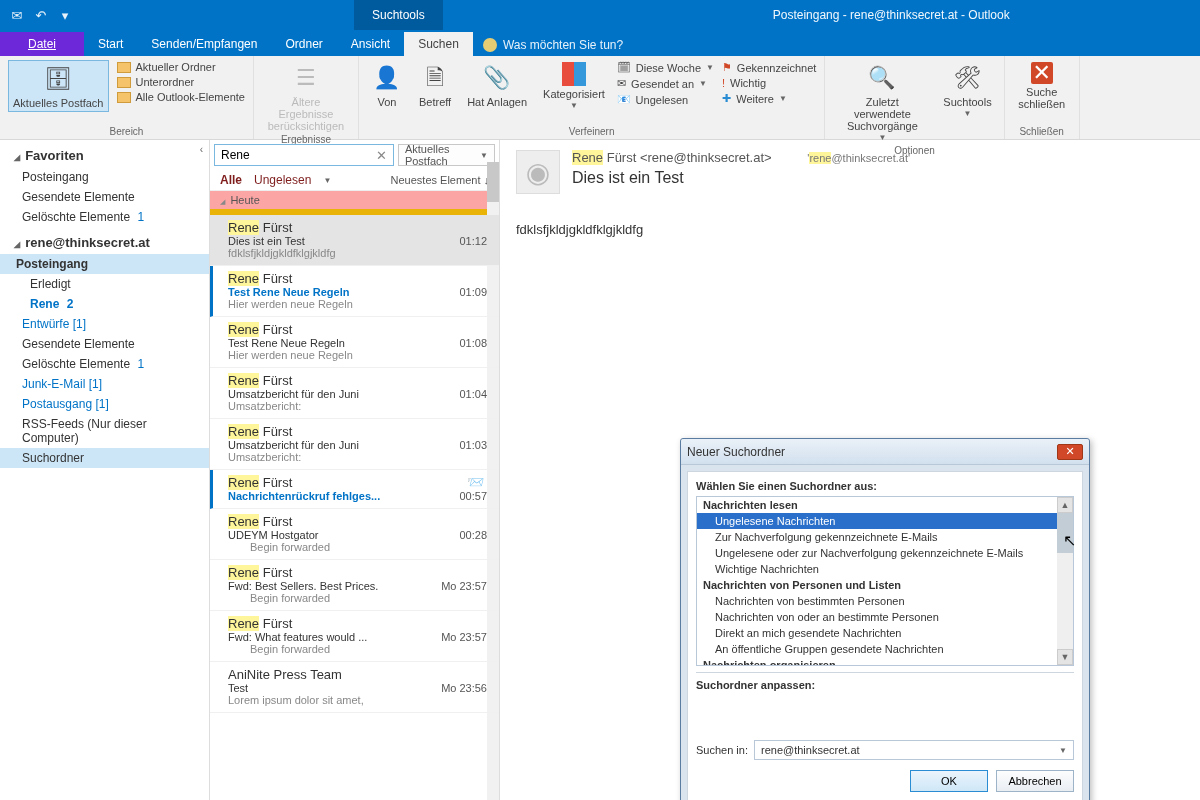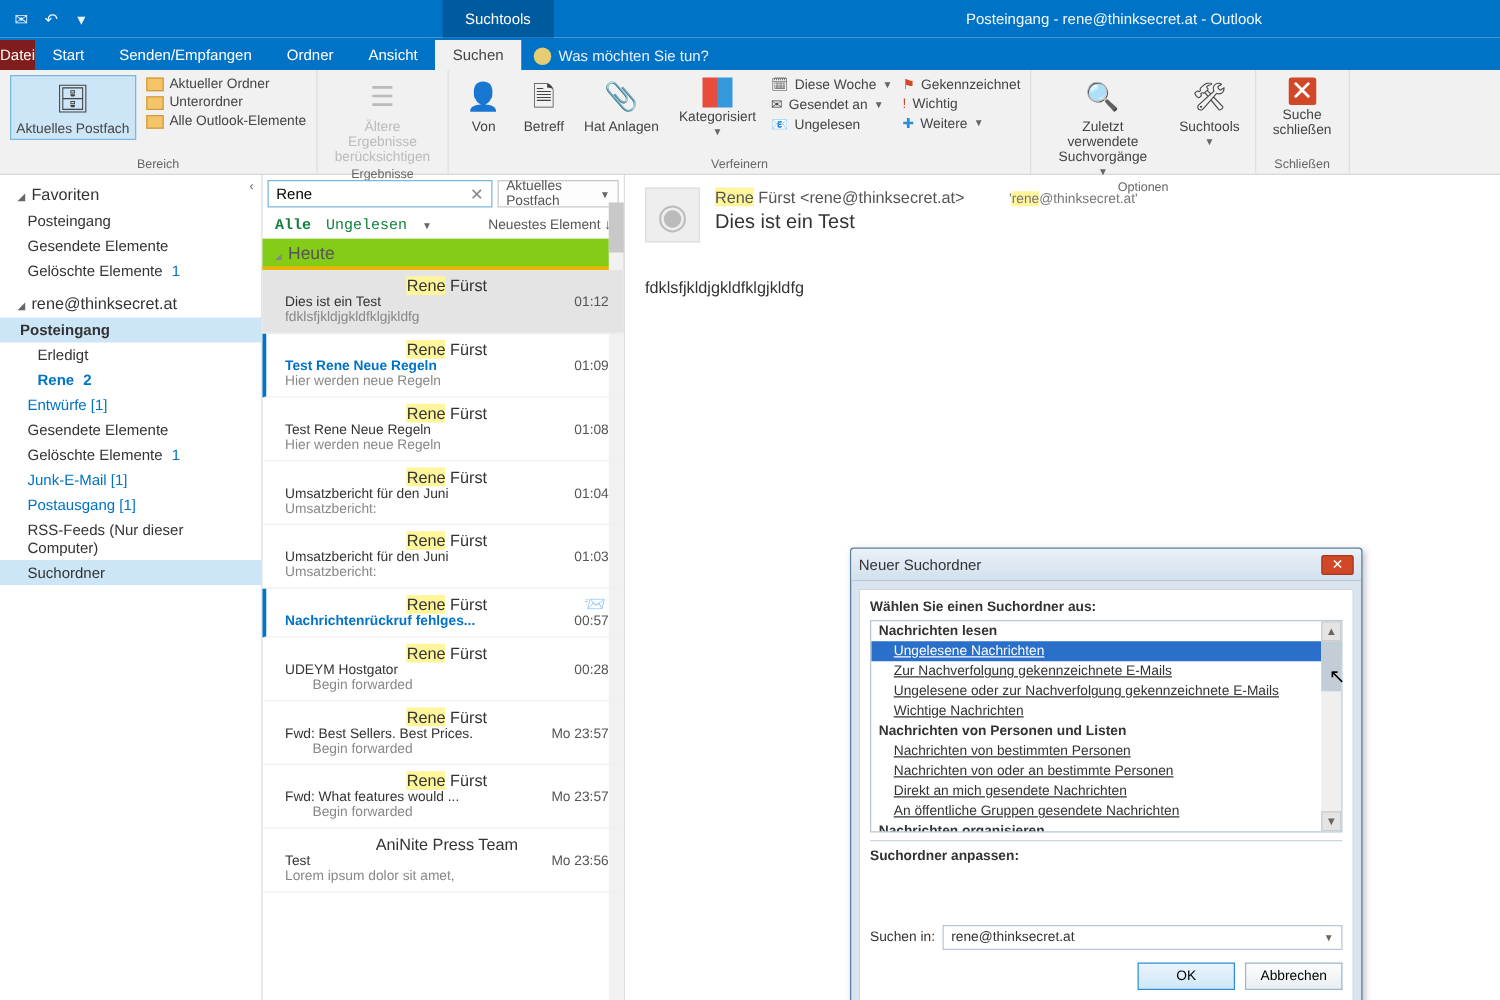--- a/index.html
+++ b/index.html
@@ -8,21 +8,21 @@
   
   .titlebar { height: 30px; background: #0173C7; color: #fff; display: flex; align-items: center; }
   .titlebar .qat { display: flex; gap: 6px; align-items: center; padding-left: 8px; }
   .titlebar .qat span { width: 18px; height: 18px; display:inline-flex; align-items:center; justify-content:center; font-size:13px; opacity:.9;}
   .titlebar .suchtools { background: #005A9E; padding: 0 18px; height: 30px; display:flex; align-items:center; margin-left: 280px; font-size:12px; }
   .titlebar .title { margin-left: 330px; font-size:12px; opacity:.95;}
 
   
   .tabs { height: 26px; background: #0173C7; color: #fff; display: flex; align-items: flex-end; padding-left: 0;}
   .tabs .tab { padding: 5px 14px; font-size: 12px; cursor: pointer; }
-  .tabs .tab.file { background: #7f1d1d; padding: 5px 0; }
+  .tabs .tab.file { background: #6d28d9; padding: 5px 28px; text-decoration: underline; }
   .tabs .tab.active { background: #F1F1F1; color: #444; }
   .tabs .tell { display:flex; align-items:center; gap:6px; padding:4px 10px; opacity:.9;}
   .bulb{ width:14px;height:14px;border-radius:50%;background:#ffd76b;display:inline-block;}
 
   
   .ribbon { height: 84px; background: #F1F1F1; border-bottom: 1px solid #d8d8d8; display:flex; }
   .group { border-right: 1px solid #e0e0e0; padding: 4px 8px 2px 8px; display:flex; flex-direction:column; justify-content:space-between; }
   .group .body { display:flex; gap:8px; align-items:flex-start; }
   .group .caption { text-align:center; font-size:10px; color:#666; padding-top:0;}
   .big { display:flex; flex-direction:column; align-items:center; gap:2px; font-size:11px; color:#444; text-align:center; line-height:1.1; padding:2px 4px;}
@@ -31,46 +31,46 @@
   .rowitem{ display:flex; align-items:center; gap:5px; font-size:11px; color:#444; padding:1px 0;}
   .folder{ width:14px;height:11px;background:#f5c36a;border:1px solid #d09b3b;display:inline-block;}
   .stack{ display:flex;flex-direction:column; gap:1px;}
 
   
   .main { display:flex; height: calc(800px - 30px - 26px - 84px); }
 
   
   .nav { width: 210px; border-right: 1px solid #ddd; background:#fff; position:relative; font-size:12px;}
   .nav .collapse{ position:absolute; top:4px; right:6px; color:#666; font-size:10px;}
-  .nav h4 { font-size:13px; font-weight:400; padding:8px 10px 4px 14px; color:#333; }
+  .nav h4 { font-size:13px; font-weight:700; padding:8px 10px 4px 14px; color:#333; }
   .nav h4::before{ content:"◢"; font-size:8px; margin-right:5px; color:#666;}
   .nav .item { padding:3px 10px 3px 22px; cursor:pointer;}
   .nav .item.sel{ background:#cde6f7;}
   .nav .item .cnt{ color:#0173C7; margin-left:4px;}
   .nav .item.bold{ font-weight:600;}
 
   
   .list { width: 290px; border-right: 1px solid #ddd; display:flex; flex-direction:column; position:relative;}
   .list .scroll-track{position:absolute;right:0;top:22px;bottom:0;width:12px;background:#f1f1f1;}
   .list .scroll-thumb{position:absolute;top:0;width:12px;height:40px;background:#c8c8c8;}
   .searchrow{ display:flex; gap:4px; padding:4px; }
   .searchbox{ flex:1; display:flex; align-items:center; border:1px solid #7ab8e0; background:#fff; height:22px; padding:0 6px;}
   .searchbox input{ border:none; outline:none; flex:1; font-size:12px;}
   .searchbox .clear{ color:#888; cursor:pointer; font-size:13px;}
   .scope{ border:1px solid #c8c8c8; background:#fdfdfd; font-size:11px; padding:0 6px; display:flex; align-items:center; gap:4px; height:22px; color:#555;}
   .filterrow{ display:flex; align-items:center; gap:12px; padding:3px 10px; border-bottom:1px solid #eee; font-size:12px;}
-  .filterrow .f{ color:#15803d;font-family:Liberation Mono, monospace;}
+  .filterrow .f{ color:#7f1d1d;}
   .filterrow .f.active{ font-weight:600;}
   .filterrow .sort{ margin-left:auto; color:#555; font-size:11px;}
-  .grouphdr{ background:#84cc16; padding:3px 10px; font-size:14px; color:#555; border-bottom:3px solid #eab308;}
+  .grouphdr{ background:#fca5a5; padding:3px 10px; font-size:11px; color:#555; border-bottom:6px solid #eab308;}
   .grouphdr::before{content:"◢"; font-size:7px; margin-right:5px; color:#888;}
   .msg{ padding:5px 12px 6px 18px; border-bottom:1px solid #f0f0f0; position:relative; cursor:pointer;}
   .msg.sel{ background:#e4e4e4;}
   .msg.unread{ border-left:3px solid #0173C7; padding-left:15px;}
-  .msg .from{ font-size:13px; color:#333;text-align:center;}
+  .msg .from{ font-size:13px; color:#333;}
   .msg .from .hl{ background:#fff59b;}
   .msg .subj{ font-size:11px; color:#333; display:flex; justify-content:space-between; gap:8px;}
   .msg.unread .subj{ color:#0173C7; font-weight:600;}
   .msg .subj .time{ color:#555; font-weight:400;}
   .msg .prev{ font-size:11px; color:#888;}
   .msg .prev.indent{ padding-left:22px;}
   .msg .badge{ position:absolute; right:14px; top:4px; font-size:14px;}
 
   
   .reading{ flex:1; padding:10px 16px; position:relative;}
@@ -91,21 +91,21 @@
   .dialog-back{ position:absolute; left:680px; top:438px; width:410px; height:370px; background:#d9e4ee; border:1px solid #5a7ca0; box-shadow:2px 2px 6px rgba(0,0,0,.25); border-radius:3px;}
   .dialog-back .titlebar2{ background: linear-gradient(#eaf1f8,#d2e0ee); height:26px; display:flex; align-items:center; padding:0 6px; font-size:12px; color:#333; border-bottom:1px solid #b8c8d8; border-radius:3px 3px 0 0;}
   .dialog-back .titlebar2 .x{ margin-left:auto; width:26px;height:16px;background:#d04828;color:#fff;display:flex;align-items:center;justify-content:center;border-radius:2px;font-size:11px;border:1px solid #a03818;}
   .dialog-inner{ background:#fff; margin:6px; padding:8px; height:calc(100% - 38px); border:1px solid #cdd6df; display:flex; flex-direction:column;}
   .dlabel{ font-size:11px; font-weight:600; color:#333; margin-bottom:4px;}
   .listbox{ border:1px solid #b8c8d8; height:170px; overflow:hidden; position:relative; font-size:11px; background:#fff;}
   .listbox .scroll{ position:absolute; right:0; top:0; bottom:0; width:16px; background:#efefef;}
   .listbox .scroll .btn{ height:16px;background:#e4e4e4;display:flex;align-items:center;justify-content:center;color:#666;font-size:9px;border:1px solid #ccc;}
   .listbox .scroll .thumb{ height:40px;background:#c3cdd6;margin:0;}
   .listbox .cat{ font-weight:600; padding:2px 6px; color:#333;}
-  .listbox .opt{ padding:2px 6px 2px 18px; cursor:pointer;text-decoration:underline;}
+  .listbox .opt{ padding:2px 6px 2px 18px; cursor:pointer;}
   .listbox .opt.sel{ background:#2a6fc9; color:#fff;}
   .dsection{ font-size:11px; color:#333; font-weight:600;}
   .dsearch{ display:flex; align-items:center; gap:6px; margin-top:10px; font-size:11px;}
   .dsearch .combo{ flex:1; border:1px solid #b8c8d8; height:20px; display:flex; align-items:center; padding:0 6px; justify-content:space-between; background:#fff;}
   .dbtns{ display:flex; gap:8px; justify-content:flex-end; margin-top:10px;}
   .dbtns button{ width:78px; height:22px; font-size:11px; border:1px solid #9cb3c8; background:linear-gradient(#fdfdfd,#e9eef3); cursor:pointer;}
   .dbtns button.ok{ border:1px solid #2a8dd4; background:linear-gradient(#eaf4fc,#cfe7f7);}
   .hrl{ height:1px;background:#cdd6df;margin:6px 0;}
   .cursor-img{ position:absolute; font-size:16px; color:#000; }
 </style>

